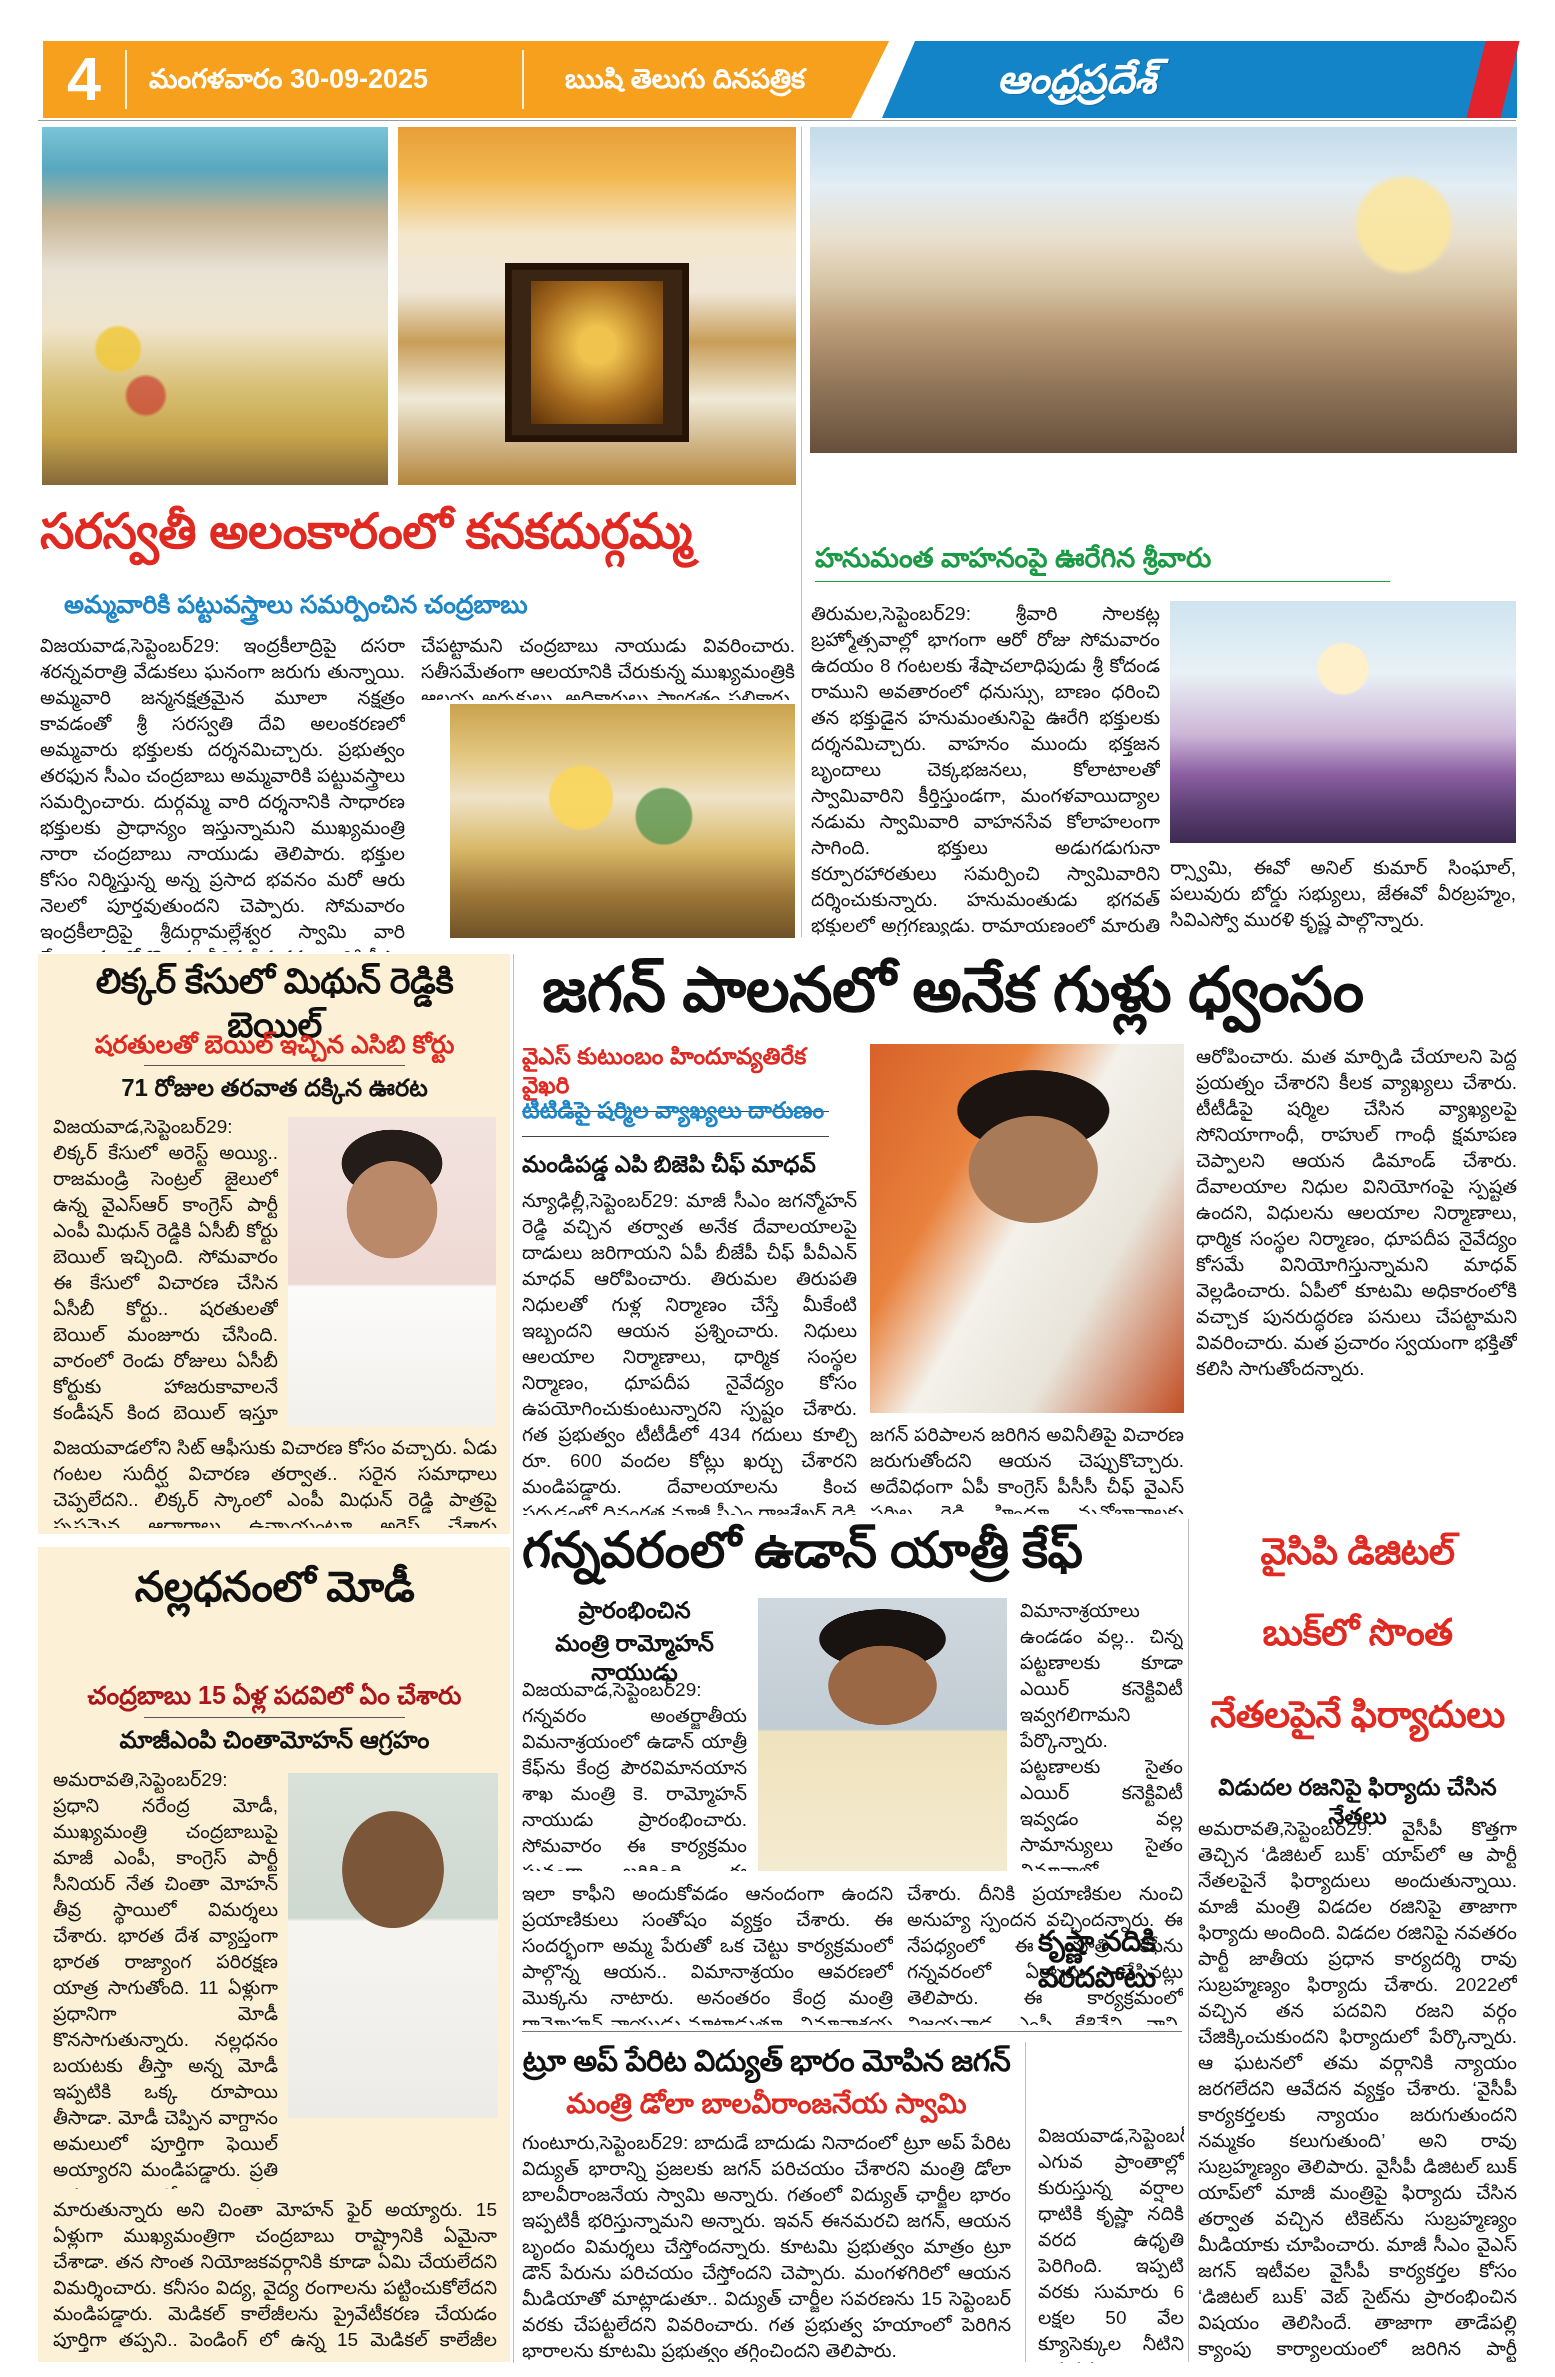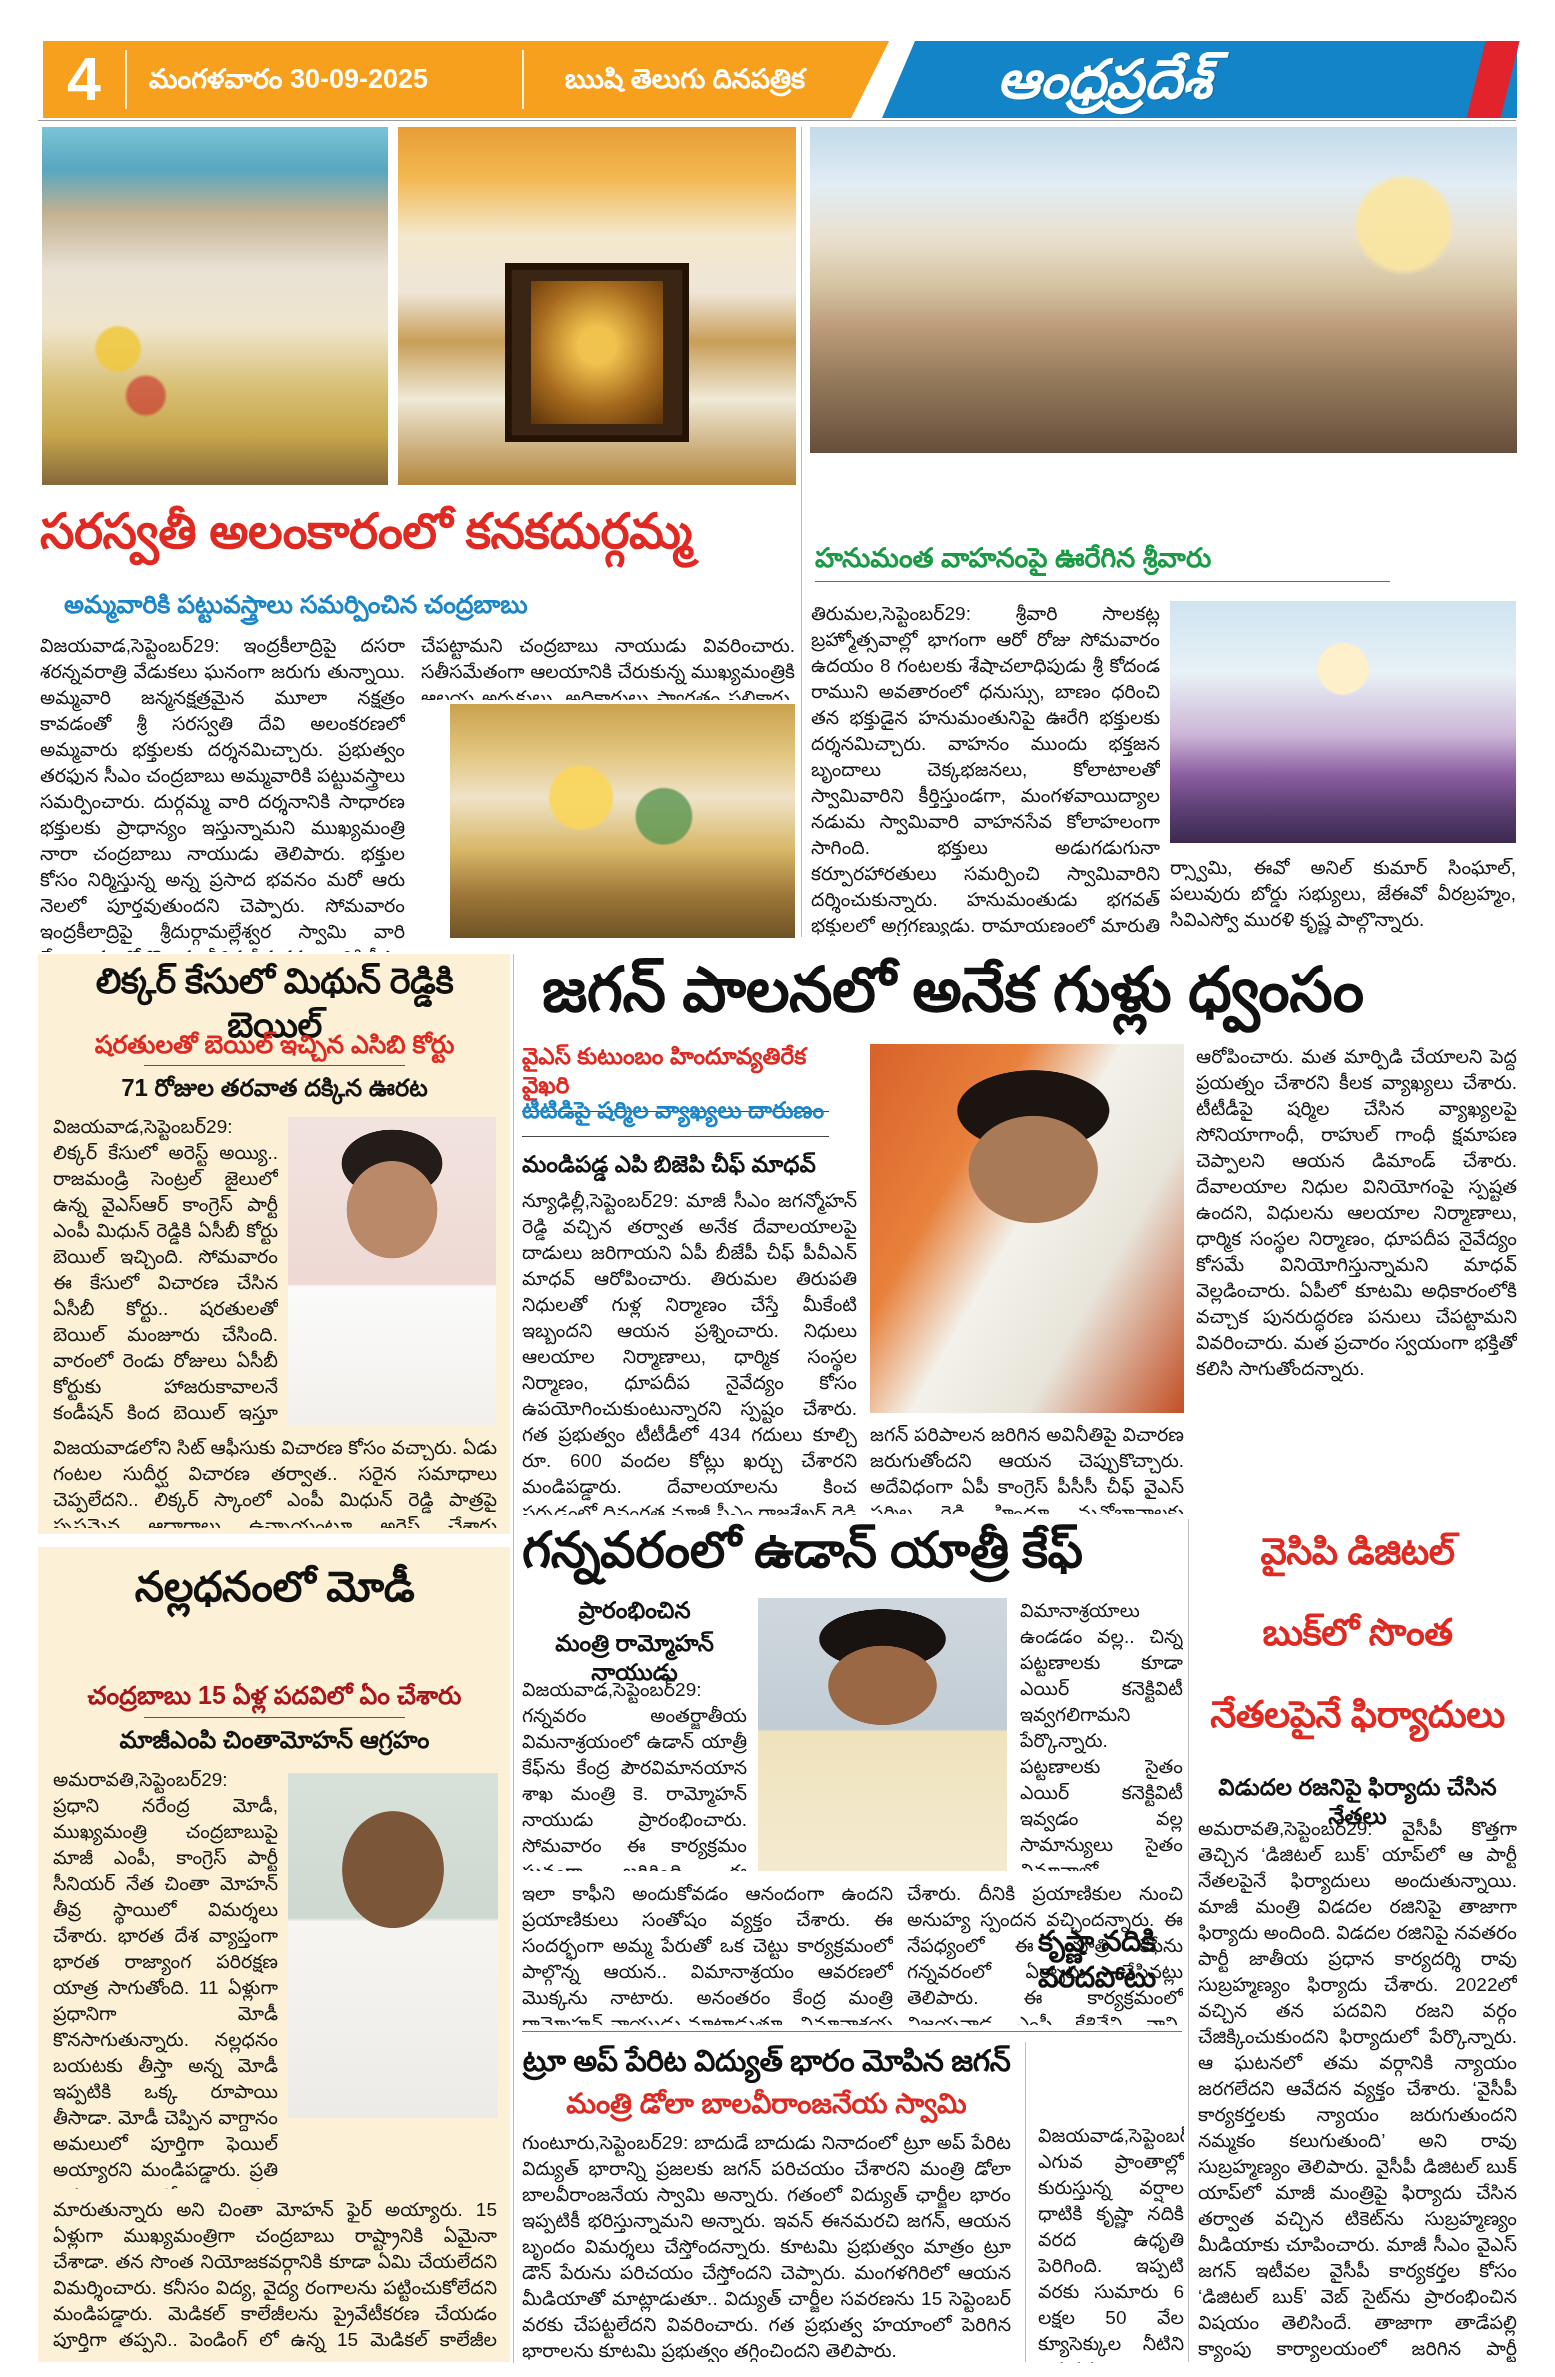--- a/index.html
+++ b/index.html
@@ -5,21 +5,21 @@
   html,body{margin:0;padding:0;background:#ffffff;}
   .page{position:relative;width:1555px;height:2377px;background:#fff;overflow:hidden;
         font-family:"Liberation Sans","DejaVu Sans",sans-serif;color:var(--body-ink,#141414);}
   .abs{position:absolute;box-sizing:border-box;}
   
   .mast-orange{background:var(--masthead-orange,#F6A01D);clip-path:polygon(0 0,97.6% 0,93.2% 100%,0 100%);}
   .mast-blue{background:var(--masthead-blue,#1484C8);clip-path:polygon(5.2% 0,100% 0,100% 100%,0% 100%);}
   .mast-red{background:var(--masthead-red,#E3232B);transform:skewX(-14deg);}
   .page-num{color:#fff;font-size:61px;font-weight:bold;line-height:77px;}
   .mast-date,.mast-paper{color:#fff;font-size:27px;font-weight:bold;line-height:77px;white-space:nowrap;}
-  .mast-section{color:#fff;font-size:54px;font-weight:bold;font-style:italic;line-height:77px;white-space:nowrap;
+  .mast-section{color:#fff;font-size:40px;font-weight:bold;font-style:italic;line-height:77px;white-space:nowrap;
                 text-shadow:1.4px 1.4px 0 rgba(0,0,0,.15);text-align:right;}
   .vsep{width:1.9px;background:rgba(255,255,255,.85);}
   .hrule{background:#9a9a9a;height:1.4px;}
   .vrule{background:#bdbdbd;width:1.4px;}
   
   .headline{font-weight:bold;color:#111;letter-spacing:-0.5px;}
   .red{color:var(--headline-red,#E02A21);}
   .blue{color:var(--subhead-blue,#1C86C8);}
   .green{color:var(--subhead-green,#1A9A43);}
   .darkred{color:var(--subhead-darkred,#A9151B);}

